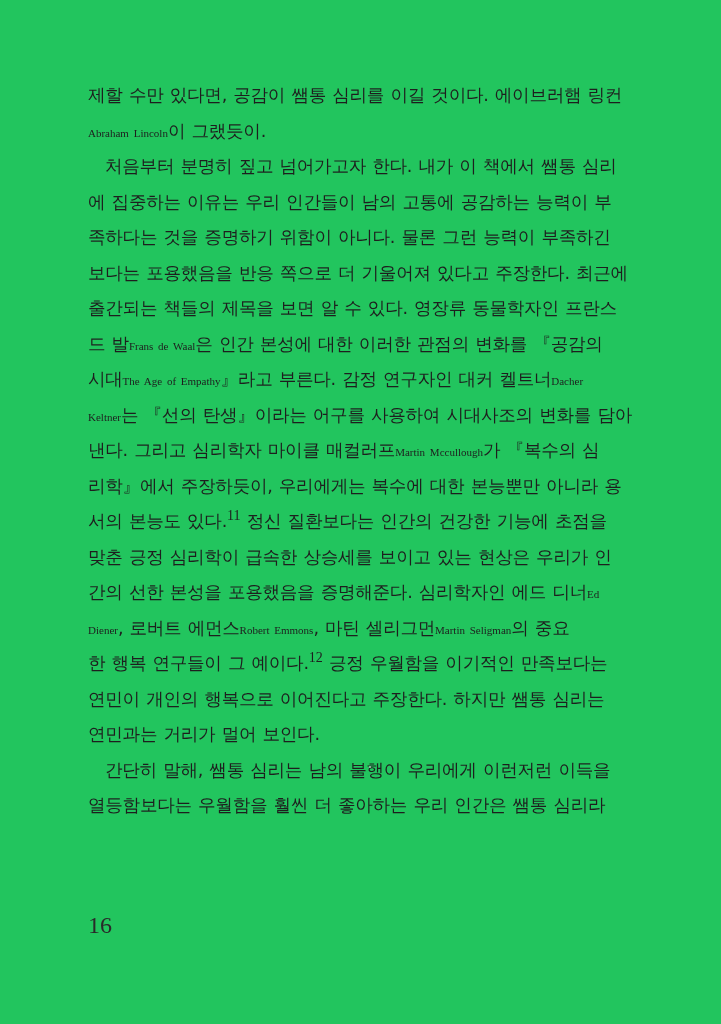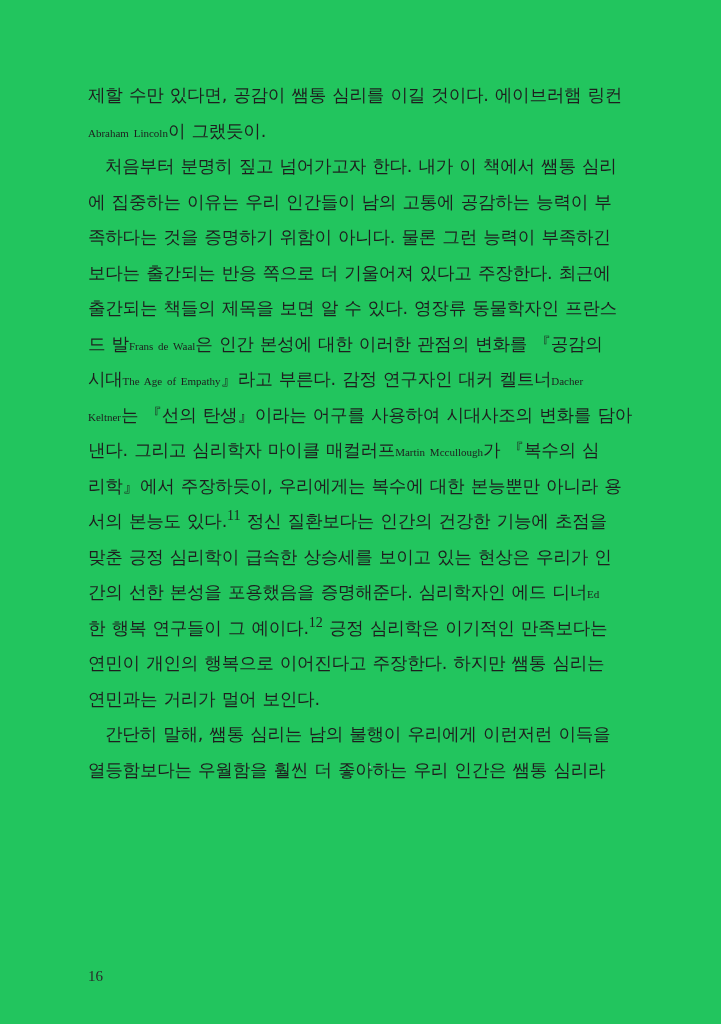--- a/index.html
+++ b/index.html
@@ -48,23 +48,23 @@
     sup.note {
       font-family: "Liberation Serif", "DejaVu Serif", serif;
       font-size: 14px;
       vertical-align: 7px;
       line-height: 0;
       letter-spacing: 0;
     }
     .page-number {
       position: absolute;
       left: 88px;
-      top: 968px;
+      top: 912px;
       font-family: "Liberation Serif", "DejaVu Serif", serif;
-      font-size: 15px;
+      font-size: 24px;
       color: #2a2a2a;
     }
     .speck {
       position: absolute;
       left: 369px;
       top: 766px;
       width: 2px;
       height: 2px;
       background: #bbbbbb;
       border-radius: 1px;
@@ -74,31 +74,32 @@
 <body>
 
 <div class="page">
   <div class="text-block" id="text-block">
 
   <div class="line"><span>제할 수만 있다면, 공감이 쌤통 심리를 이길 것이다. 에이브러햄 링컨</span></div>
       <div class="line"><span class="latin">Abraham Lincoln</span><span>이 그랬듯이.</span></div>
       <div class="line indent"><span>처음부터 분명히 짚고 넘어가고자 한다. 내가 이 책에서 쌤통 심리</span></div>
       <div class="line"><span>에 집중하는 이유는 우리 인간들이 남의 고통에 공감하는 능력이 부</span></div>
       <div class="line"><span>족하다는 것을 증명하기 위함이 아니다. 물론 그런 능력이 부족하긴</span></div>
-      <div class="line"><span>보다는 출간되는 반응 쪽으로 더 기울어져 있다고 주장한다. 최근에</span></div>
+      <div class="line"><span>보다는 포용했음을 반응 쪽으로 더 기울어져 있다고 주장한다. 최근에</span></div>
       <div class="line"><span>출간되는 책들의 제목을 보면 알 수 있다. 영장류 동물학자인 프란스</span></div>
       <div class="line"><span>드 발</span><span class="latin">Frans de Waal</span><span>은 인간 본성에 대한 이러한 관점의 변화를 『공감의</span></div>
       <div class="line"><span>시대</span><span class="latin">The Age of Empathy</span><span>』라고 부른다. 감정 연구자인 대커 켈트너</span><span class="latin">Dacher</span></div>
       <div class="line"><span class="latin">Keltner</span><span>는 『선의 탄생』이라는 어구를 사용하여 시대사조의 변화를 담아</span></div>
       <div class="line"><span>낸다. 그리고 심리학자 마이클 매컬러프</span><span class="latin">Martin Mccullough</span><span>가 『복수의 심</span></div>
       <div class="line"><span>리학』에서 주장하듯이, 우리에게는 복수에 대한 본능뿐만 아니라 용</span></div>
       <div class="line"><span>서의 본능도 있다.</span><sup class="note">11</sup><span> 정신 질환보다는 인간의 건강한 기능에 초점을</span></div>
       <div class="line"><span>맞춘 긍정 심리학이 급속한 상승세를 보이고 있는 현상은 우리가 인</span></div>
       <div class="line"><span>간의 선한 본성을 포용했음을 증명해준다. 심리학자인 에드 디너</span><span class="latin">Ed</span></div>
-      <div class="line"><span>한 행복 연구들이 그 예이다.</span><sup class="note">12</sup><span> 긍정 심리학은 이기적인 만족보다는</span></div>
+      <div class="line"><span class="latin">Diener</span><span>, 로버트 에먼스</span><span class="latin">Robert Emmons</span><span>, 마틴 셀리그먼</span><span class="latin">Martin Seligman</span><span>의 중요</span></div>
+      <div class="line"><span>한 행복 연구들이 그 예이다.</span><sup class="note">12</sup><span> 긍정 우월함을 이기적인 만족보다는</span></div>
       <div class="line"><span>연민이 개인의 행복으로 이어진다고 주장한다. 하지만 쌤통 심리는</span></div>
       <div class="line"><span>연민과는 거리가 멀어 보인다.</span></div>
       <div class="line indent"><span>간단히 말해, 쌤통 심리는 남의 불행이 우리에게 이런저런 이득을</span></div>
       <div class="line"><span>열등함보다는 우월함을 훨씬 더 좋아하는 우리 인간은 쌤통 심리라</span></div>
     </div>
   <div class="speck"></div>
   <div class="page-number">16</div>
 </div>
 
 </body></html>

